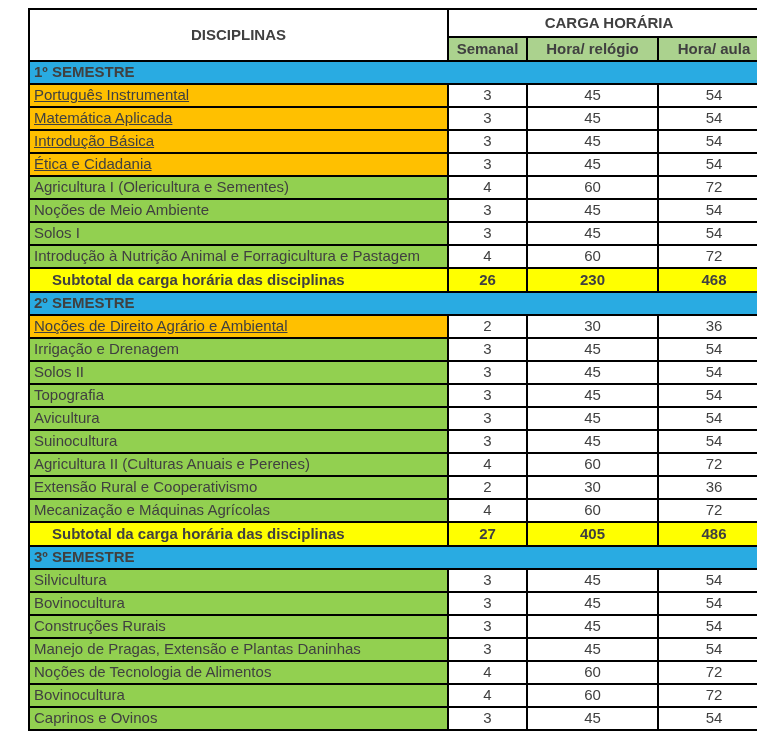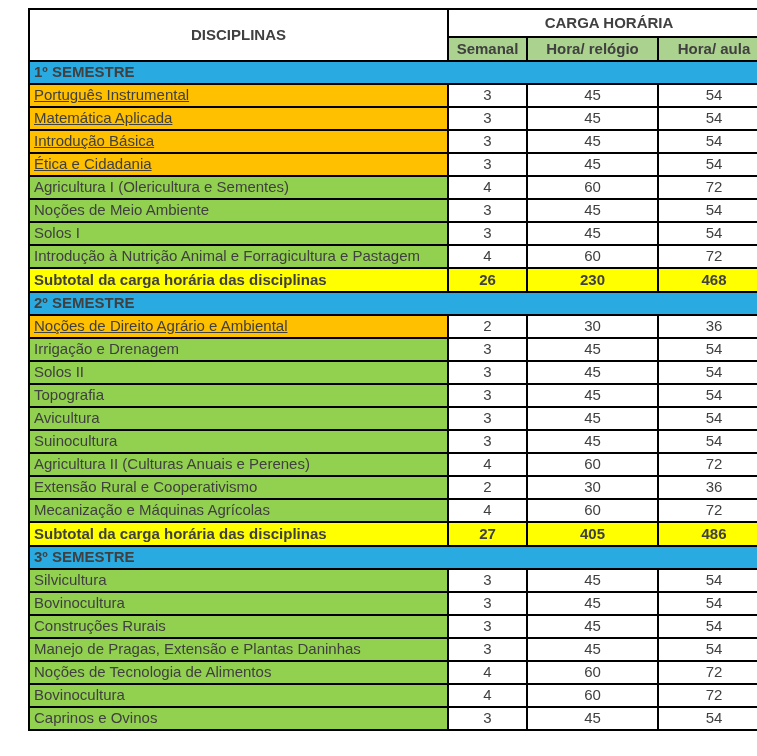--- a/index.html
+++ b/index.html
@@ -50,21 +50,21 @@
   td.num {
     text-align: center;
     background: #ffffff;
     font-size: 14px;
   }
   tr.subtotal td {
     background: var(--yellow);
     font-weight: bold;
     height: 22px;
   }
-  tr.subtotal td.disc { padding-left: 4px; }
+  tr.subtotal td.disc { padding-left: 22px; }
 </style>
 </head>
 <body>
 
 <div class="page">
   <table class="curriculum">
     <colgroup>
       <col style="width:419px">
       <col style="width:79px">
       <col style="width:131px">

